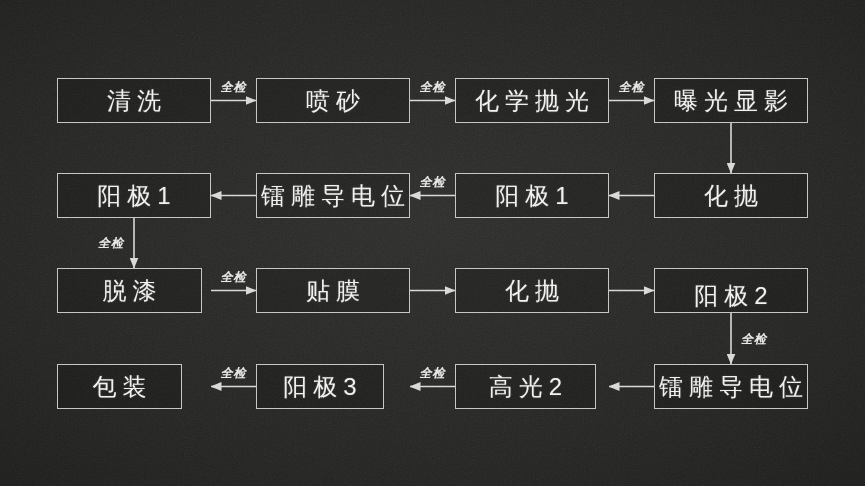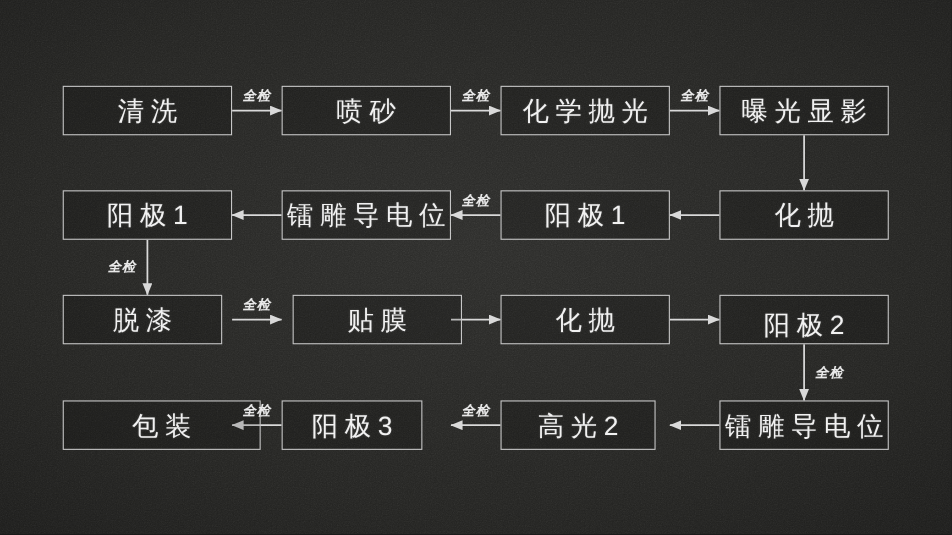--- a/index.html
+++ b/index.html
@@ -105,39 +105,39 @@
       </div>
       <div class="node" style="left: 256px; top: 173px; width: 154px; height: 45px;">
         <span class="node-label">镭雕导电位</span>
       </div>
       <div class="node" style="left: 57px; top: 173px; width: 154px; height: 45px;">
         <span class="node-label">阳极1</span>
       </div>
       <div class="node" style="left: 57px; top: 268px; width: 145px; height: 45px;">
         <span class="node-label">脱漆</span>
       </div>
-      <div class="node" style="left: 256px; top: 268px; width: 154px; height: 45px; margin-left: 10px;">
+      <div class="node" style="left: 256px; top: 268px; width: 154px; height: 45px;">
         <span class="node-label">贴膜</span>
       </div>
       <div class="node" style="left: 455px; top: 268px; width: 154px; height: 45px;">
         <span class="node-label">化抛</span>
       </div>
       <div class="node" style="left: 654px; top: 268px; width: 154px; height: 45px; align-items: flex-end;">
         <span class="node-label">阳极2</span>
       </div>
       <div class="node" style="left: 654px; top: 364px; width: 154px; height: 45px;">
         <span class="node-label">镭雕导电位</span>
       </div>
       <div class="node" style="left: 455px; top: 364px; width: 141px; height: 45px;">
         <span class="node-label">高光2</span>
       </div>
       <div class="node" style="left: 256px; top: 364px; width: 128px; height: 45px;">
         <span class="node-label">阳极3</span>
       </div>
-      <div class="node" style="left: 57px; top: 364px; width: 180px; height: 45px;">
+      <div class="node" style="left: 57px; top: 364px; width: 125px; height: 45px;">
         <span class="node-label">包装</span>
       </div>
       <span class="edge-label h" style="left: 233.5px; top: 95.5px;">全检</span>
       <span class="edge-label h" style="left: 432.5px; top: 95.5px;">全检</span>
       <span class="edge-label h" style="left: 631.5px; top: 95.5px;">全检</span>
       <span class="edge-label h" style="left: 432.5px; top: 190.5px;">全检</span>
       <span class="edge-label v-left" style="left: 124px; top: 243px;">全检</span>
       <span class="edge-label h" style="left: 233.5px; top: 285.5px;">全检</span>
       <span class="edge-label v-right" style="left: 741px; top: 338.5px;">全检</span>
       <span class="edge-label h" style="left: 432.5px; top: 381.5px;">全检</span>

